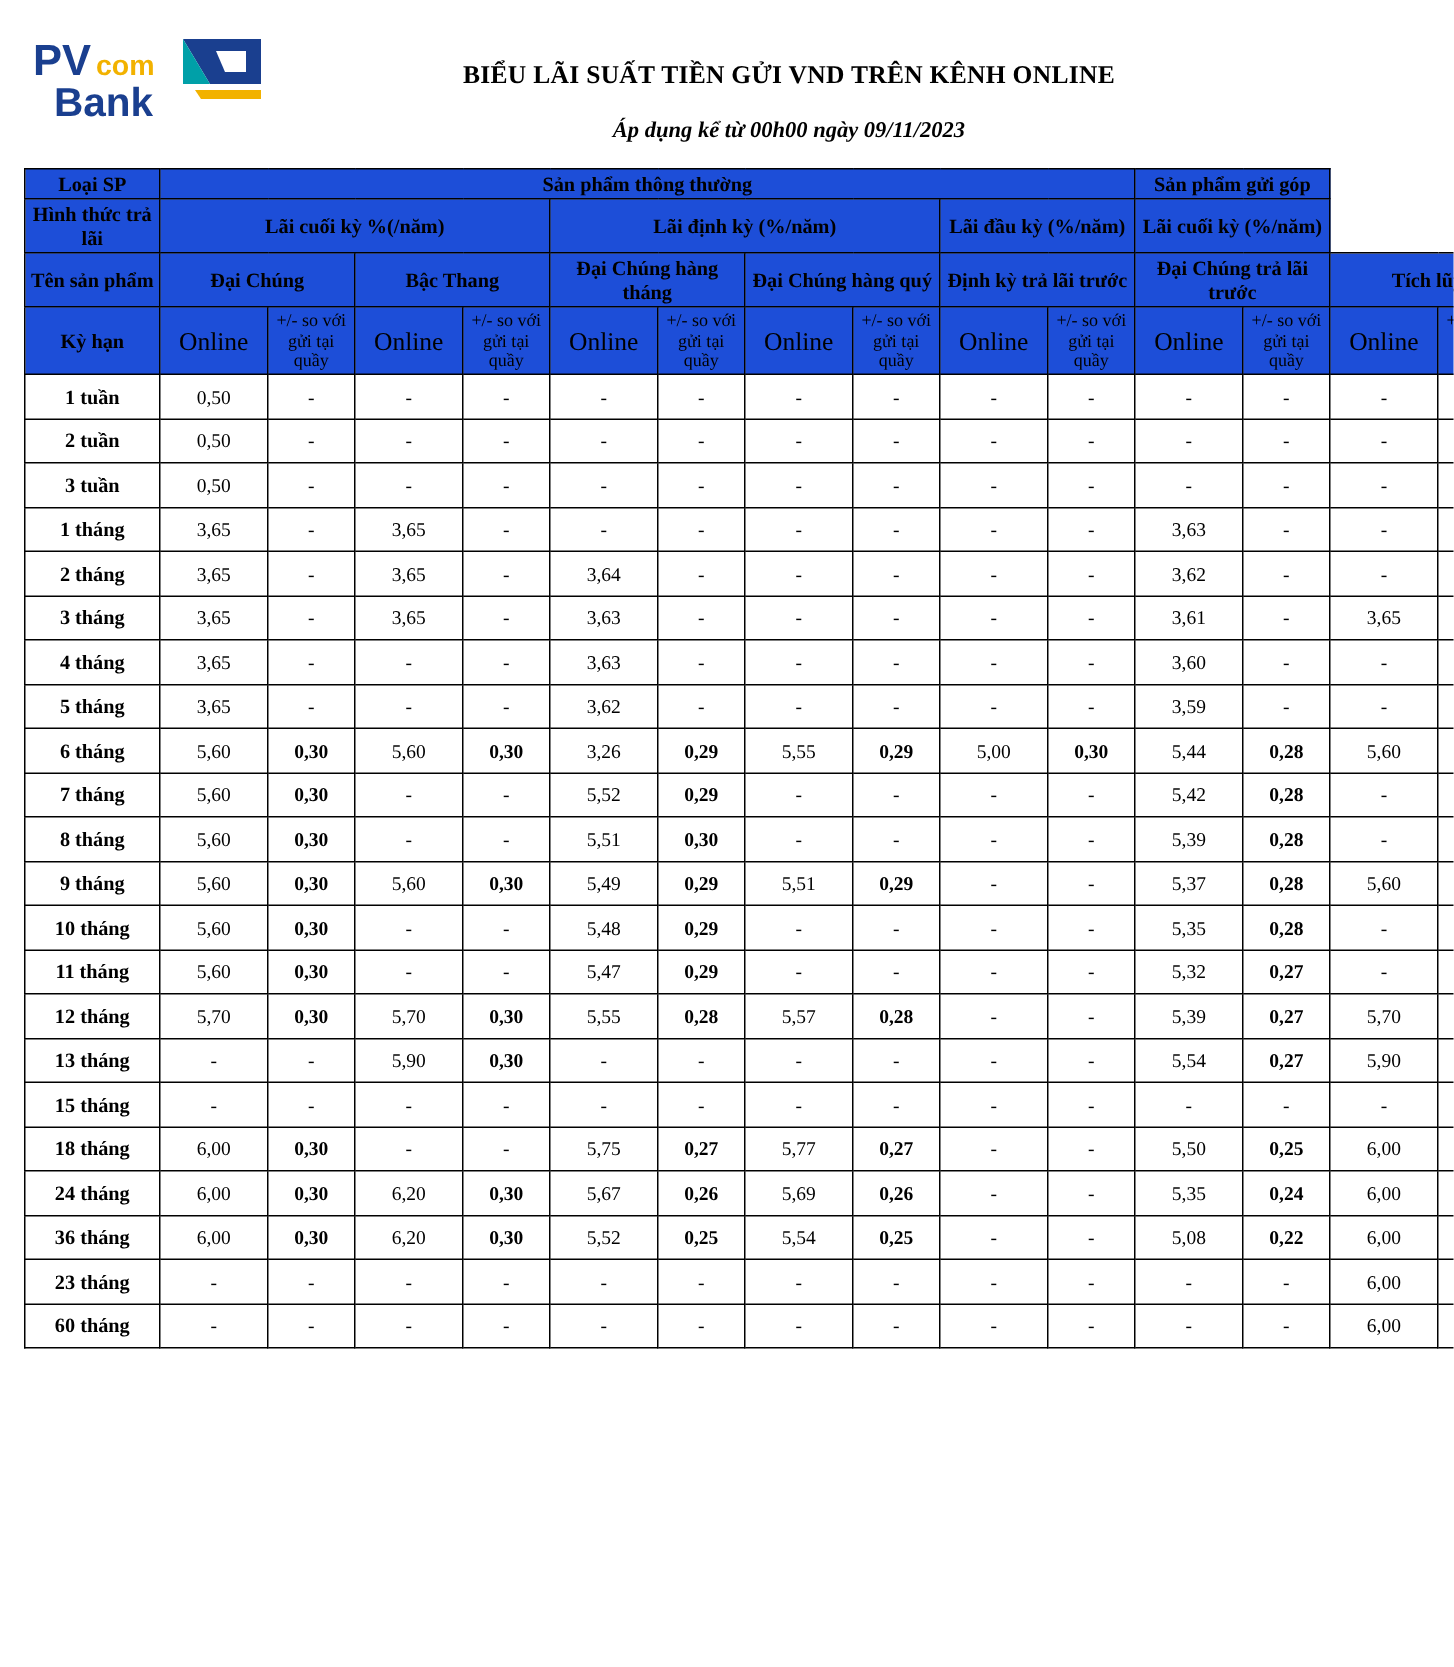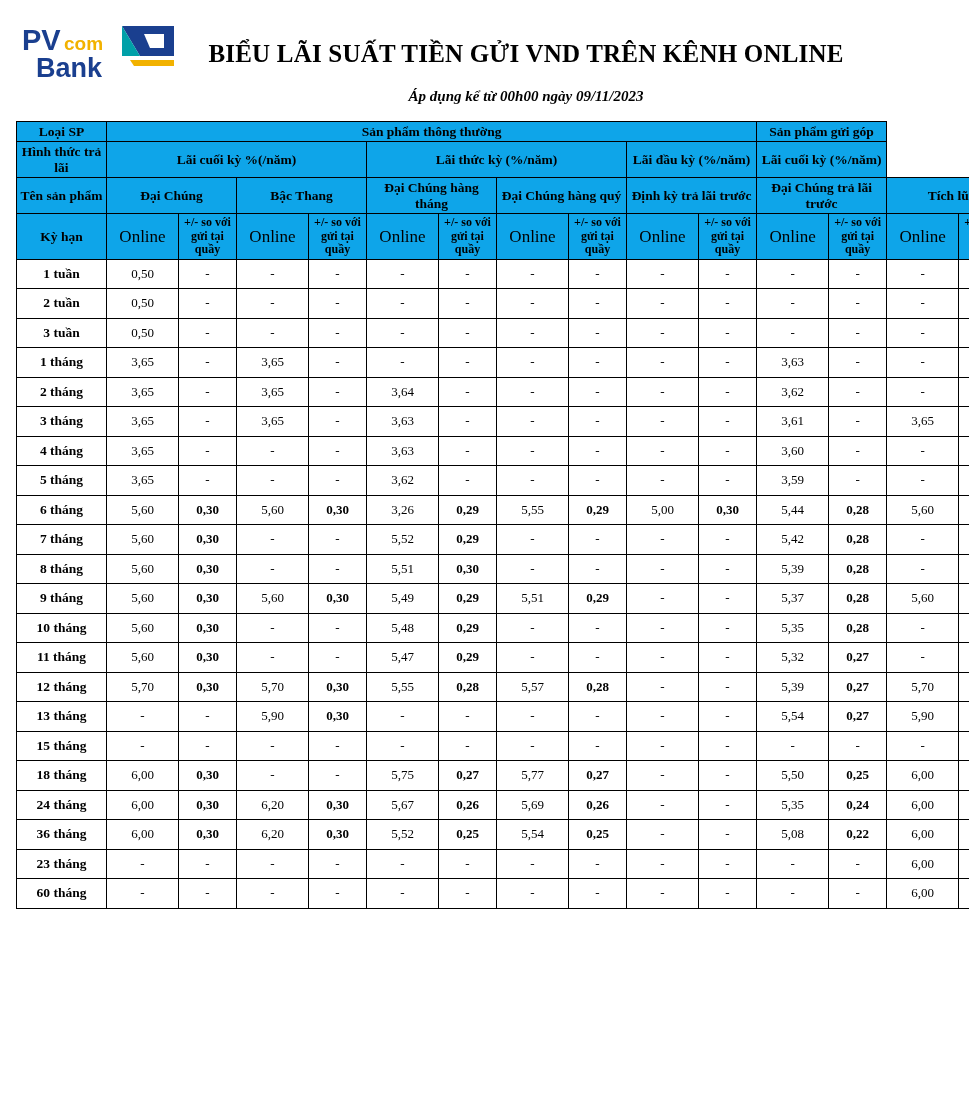--- a/index.html
+++ b/index.html
@@ -29,21 +29,21 @@
   .logo-svg { display:block; }
   .title-block {
     flex: 1 1 auto;
     text-align: center;
     padding-right: 60px;
     padding-top: 22px;
   }
   .doc-title {
     font-family: "Liberation Serif", serif;
     font-weight: bold;
-    font-size: 25px;
+    font-size: 17px;
     letter-spacing: .2px;
     line-height: 1.15;
     text-transform: uppercase;
   }
   .doc-sub {
     font-family: "Liberation Serif", serif;
     font-weight: bold;
     font-style: italic;
     font-size: 15px;
     margin-top: 19px;
@@ -55,31 +55,31 @@
     width: 937px;
     table-layout: fixed;
   }
   th, td {
     border: 1px solid #000000;
     text-align: center;
     vertical-align: middle;
     padding: 2px 2px;
   }
   thead th {
-    background: #0ea5e9;
+    background: #1d4ed8;
     font-weight: bold;
     font-size: 13.5px;
     line-height: 1.15;
   }
   thead th.online-h {
     font-weight: normal;
     font-size: 17px;
   }
   thead th.diff-h {
-    font-weight: bold;
+    font-weight: normal;
     font-size: 12px;
     line-height: 1.12;
   }
   tbody td {
     font-size: 13px;
     height: 29.5px;
   }
   tbody td.term {
     font-weight: bold;
     font-size: 13.5px;
@@ -134,21 +134,21 @@
       </colgroup>
       <thead>
         <tr>
           <th>Loại SP</th>
           <th colspan="10">Sản phẩm thông thường</th>
           <th colspan="2">Sản phẩm gửi góp</th>
         </tr>
         <tr>
           <th>Hình thức trả lãi</th>
           <th colspan="4">Lãi cuối kỳ %(/năm)</th>
-          <th colspan="4">Lãi thức kỳ (%/năm)</th>
+          <th colspan="4">Lãi định kỳ (%/năm)</th>
           <th colspan="2">Lãi đầu kỳ (%/năm)</th>
           <th colspan="2">Lãi cuối kỳ (%/năm)</th>
         </tr>
         <tr>
           <th>Tên sản phẩm</th>
           <th colspan="2">Đại Chúng</th>
           <th colspan="2">Bậc Thang</th>
           <th colspan="2">Đại Chúng hàng tháng</th>
           <th colspan="2">Đại Chúng hàng quý</th>
           <th colspan="2">Định kỳ trả lãi trước</th>

